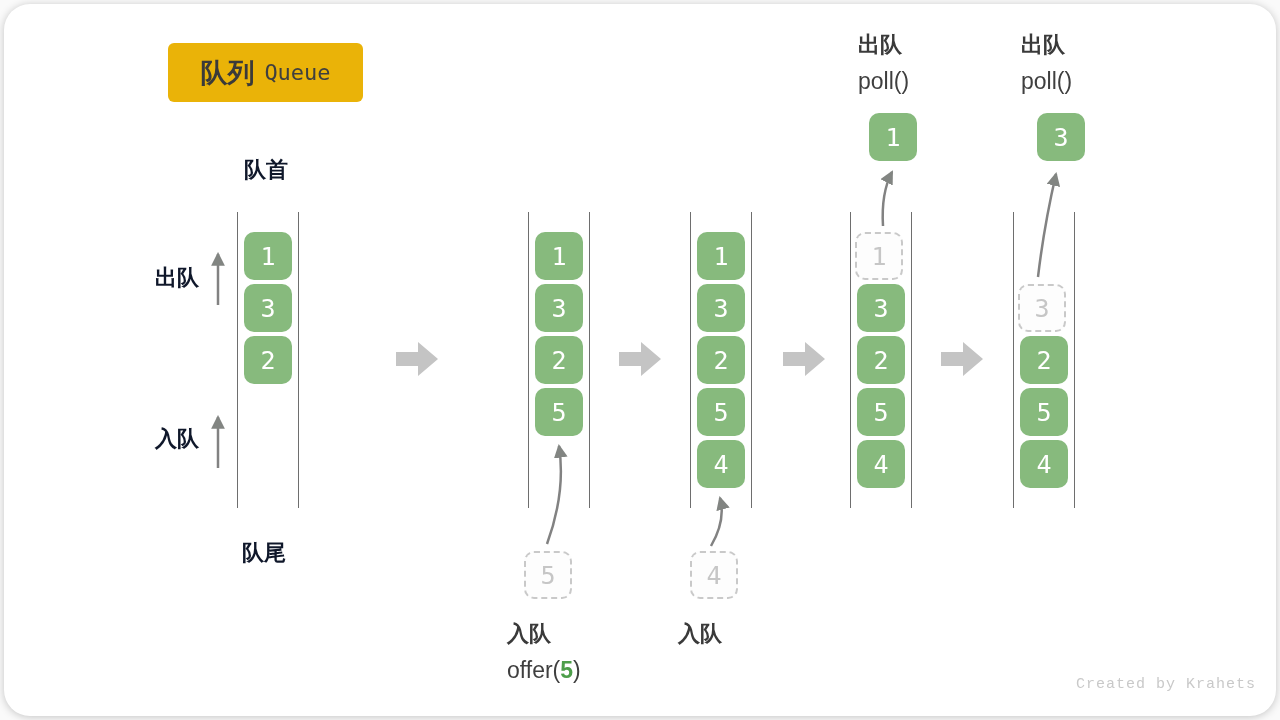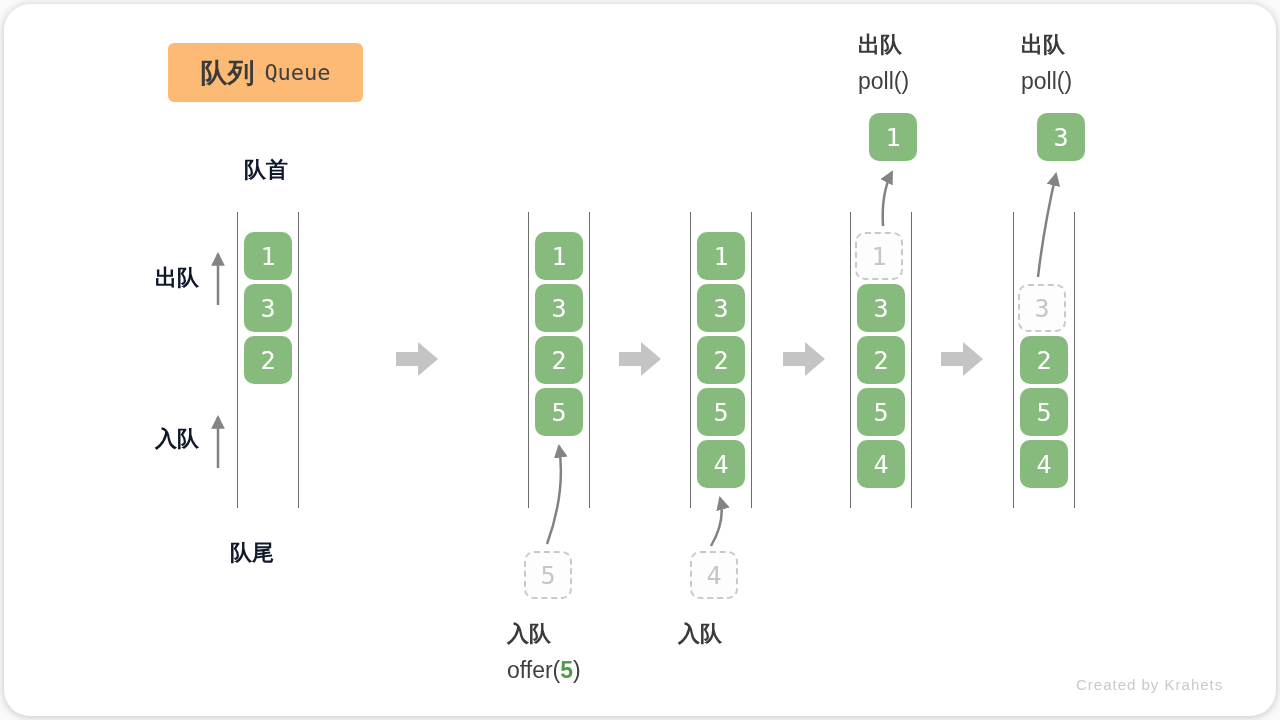--- a/index.html
+++ b/index.html
@@ -2,21 +2,21 @@
 <html><head>
 <meta charset="utf-8">
 <style>
   html,body{margin:0;padding:0;width:1280px;height:720px;overflow:hidden;
     background:#fafafa;font-family:"Liberation Sans",sans-serif;}
   #stage{position:relative;width:1280px;height:720px;}
   .canvas{position:absolute;left:4px;top:4px;width:1272px;height:712px;
     background:#ffffff;border-radius:26px;box-shadow:0 1px 9px rgba(0,0,0,0.22);}
 
   .title-box{position:absolute;left:168px;top:43px;width:195px;height:59px;
-    background:#fdba74;border-radius:6px;display:flex;align-items:center;
+    background:#eab308;border-radius:6px;display:flex;align-items:center;
     justify-content:center;gap:10px;}
   .title-zh{font-size:27px;font-weight:bold;color:#3a3a3a;}
   .title-en{font-family:"DejaVu Sans Mono",monospace;font-size:22px;color:#3f3f3f;}
 
   .cjk-label{position:absolute;font-size:22px;font-weight:bold;color:#0f172a;white-space:nowrap;}
 
   .op-col{position:absolute;line-height:37px;white-space:nowrap;}
   .op-col .zh{font-size:22px;font-weight:bold;color:#3a3a3a;}
   .op-col .code{font-family:Liberation Sans, sans-serif;font-size:23px;color:#3f3f3f;font-weight:500;}
   .argnum{color:#4d9e4a;font-weight:bold;}
@@ -36,35 +36,35 @@
     font-family:"DejaVu Sans Mono",monospace;font-size:25px;font-weight:500;}
   .float-cell.green{background:#87ba7d;color:#ffffff;}
   .float-cell.dashed{border:2px dashed #c9c9c9;background:#fdfdfd;color:#c6c6c6;
     width:44px;height:44px;}
 
   svg.overlay{position:absolute;left:0;top:0;pointer-events:none;}
   .curve{fill:none;stroke:#828282;stroke-width:2.5px;}
   .block-arrow{fill:#c4c4c4;}
 
   .watermark{position:absolute;left:1076px;top:676px;
-    font-family:Liberation Sans, sans-serif;font-size:15px;color:#c9c9c9;letter-spacing:1px;}
+    font-family:Liberation Mono, monospace;font-size:15px;color:#c9c9c9;letter-spacing:1px;}
 </style>
 </head>
 <body>
 
 <div id="stage">
   <div class="canvas"></div>
 
   <div class="title-box">
     <span class="title-zh">队列</span>
     <span class="title-en">Queue</span>
   </div>
 
   <div class="cjk-label" style="left:244px;top:155px">队首</div>
-  <div class="cjk-label" style="left:230px;top:538px">队尾</div>
+  <div class="cjk-label" style="left:242px;top:538px">队尾</div>
   <div class="cjk-label" style="left:155px;top:263px">出队</div>
   <div class="cjk-label" style="left:155px;top:424px">入队</div>
 
   <div class="op-col" style="left:858px;top:26px">
     <div class="zh">出队</div>
     <div class="code">poll()</div>
   </div>
   <div class="op-col" style="left:1021px;top:26px">
     <div class="zh">出队</div>
     <div class="code">poll()</div>

